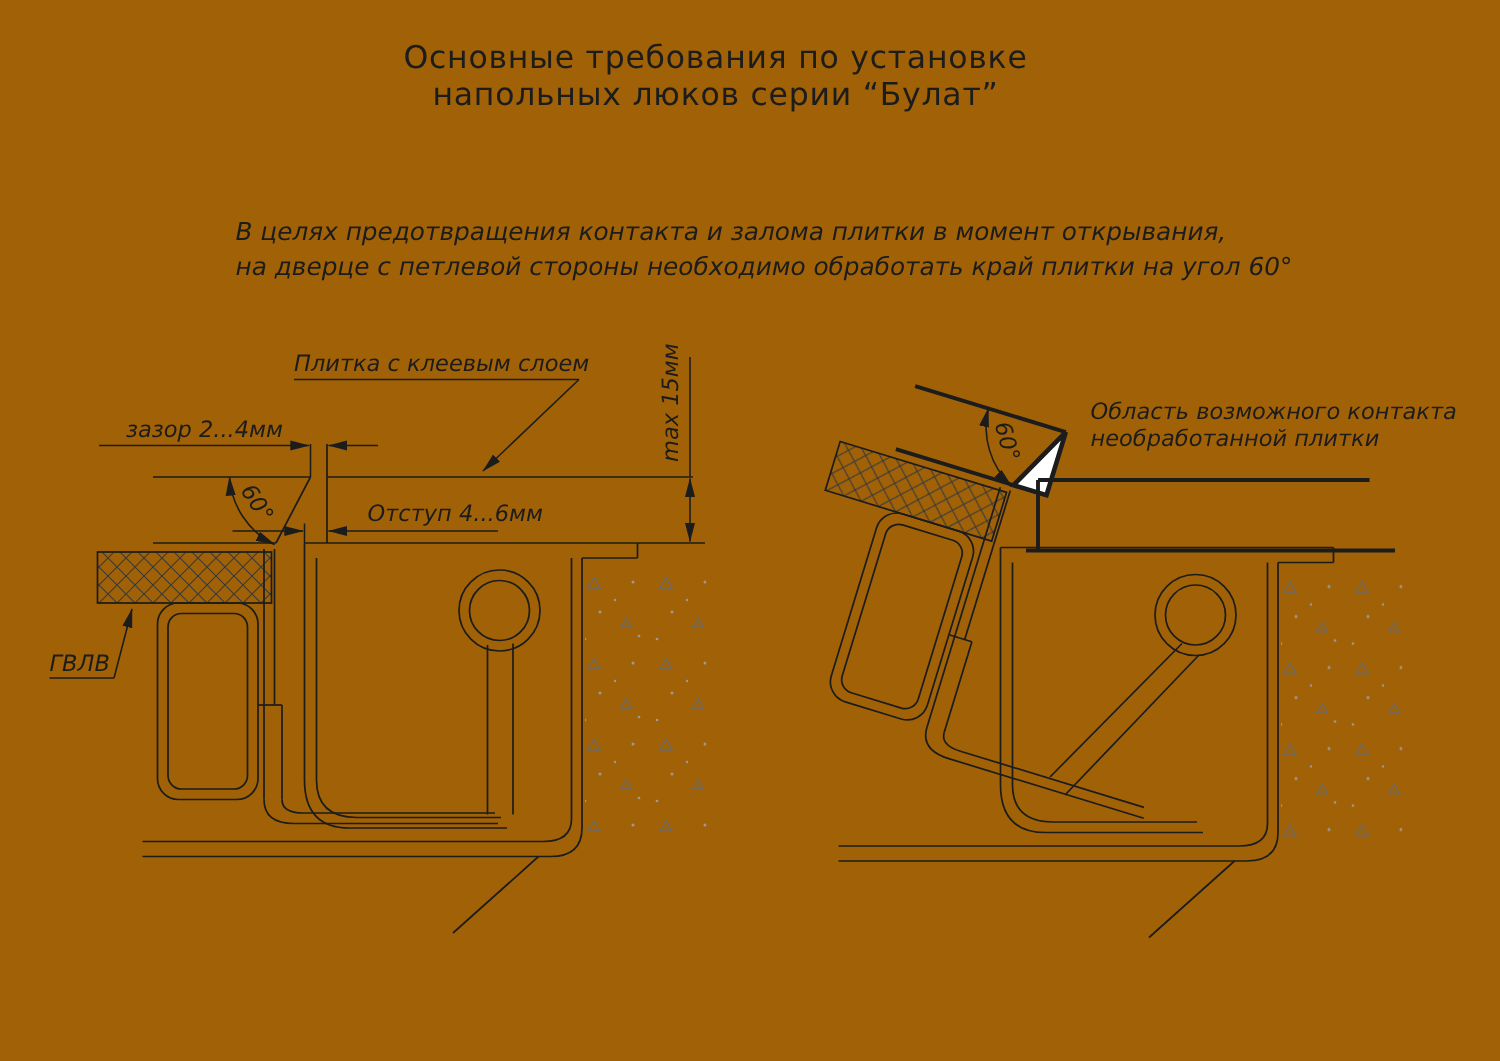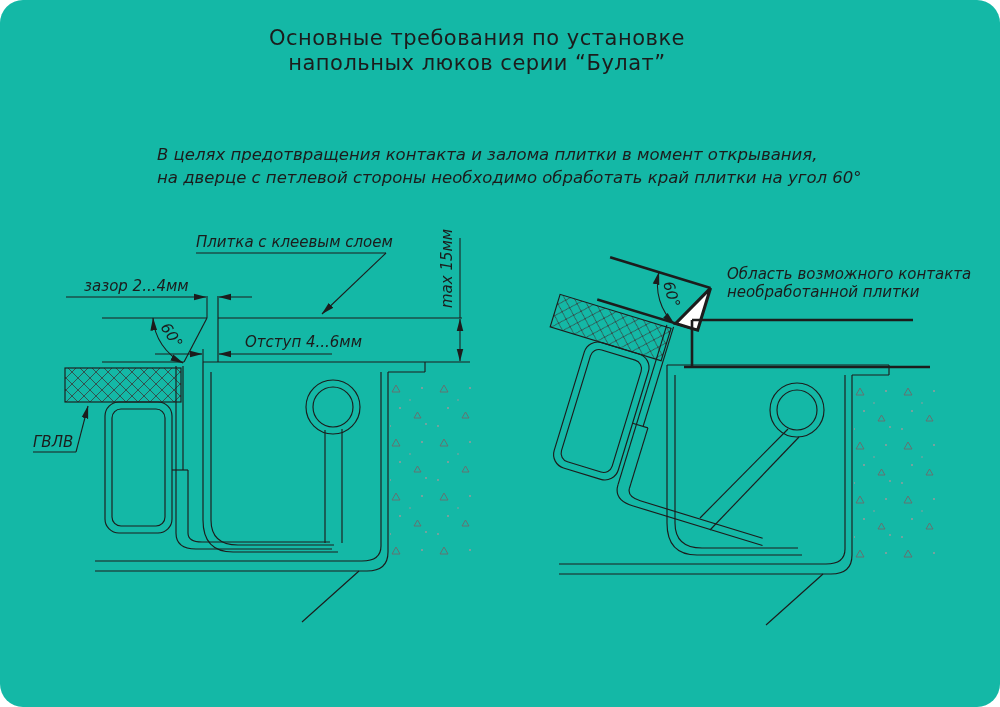--- a/index.html
+++ b/index.html
@@ -1,17 +1,17 @@
 <!DOCTYPE html>
 <html><head>
 <meta charset="utf-8">
 <style>
   html,body{margin:0;padding:0;background:#ffffff;}
-  .page{position:relative;width:1000px;height:707px;background:#14b8a6;overflow:hidden;
-        font-family:"DejaVu Sans","Liberation Sans",sans-serif;border-radius:23px;}
+  .page{position:relative;width:1000px;height:707px;background:#a16207;overflow:hidden;
+        font-family:"DejaVu Sans","Liberation Sans",sans-serif;}
   svg{display:block;}
   .ln{fill:none;stroke:#1c1c1c;stroke-width:1.15;}
   .thick{fill:none;stroke:#1c1c1c;stroke-width:2.6;}
   .bold{fill:#ffffff;stroke:#1c1c1c;stroke-width:3.1;stroke-linejoin:miter;}
   .dim{fill:none;stroke:#1c1c1c;stroke-width:1.05;}
   .txt{fill:#1c1c1c;font-family:"DejaVu Sans","Liberation Sans",sans-serif;}
   .title-t{font-size:21px;letter-spacing:.5px;}
   .note-t{font-size:16.5px;font-style:italic;}
   .lab{font-size:15px;font-style:italic;}
 </style>

